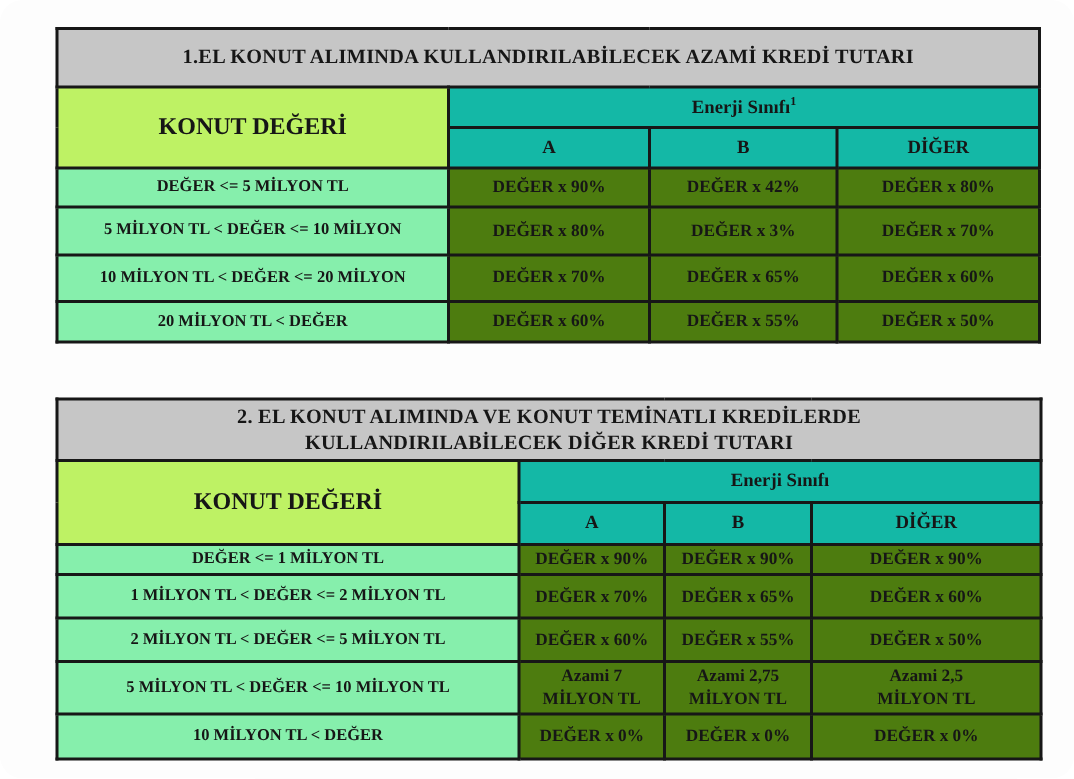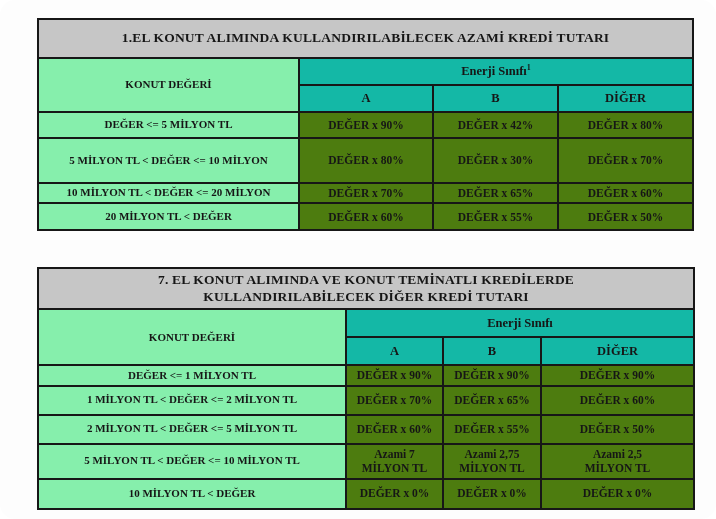--- a/index.html
+++ b/index.html
@@ -34,22 +34,22 @@
     background: #c6c6c6;
     font-size: 13.5px;
     letter-spacing: 0.2px;
     border-bottom-width: 3px;
   }
   .hdr {
     background: #14b8a6;
     font-size: 12.5px;
   }
   .rowhdr-cell {
-    background: #86efac;
-    font-size: 11px;
+    background: #bef264;
+    font-size: 16px;
     vertical-align: bottom;
     padding-bottom: 6px;
   }
   .lbl {
     background: #86efac;
     font-size: 11px;
   }
   .val {
     background: #4d7c0f;
     font-size: 11.5px;
@@ -81,27 +81,27 @@
       <td class="hdr">A</td>
       <td class="hdr">B</td>
       <td class="hdr">DİĞER</td>
     </tr>
     <tr style="height:26px">
       <td class="lbl">DEĞER &lt;= 5 MİLYON TL</td>
       <td class="val">DEĞER x 90%</td>
       <td class="val">DEĞER x 42%</td>
       <td class="val">DEĞER x 80%</td>
     </tr>
-    <tr style="height:45px">
+    <tr style="height:32px">
       <td class="lbl">5 MİLYON TL &lt; DEĞER &lt;= 10 MİLYON</td>
       <td class="val">DEĞER x 80%</td>
-      <td class="val">DEĞER x 30%</td>
+      <td class="val">DEĞER x 3%</td>
       <td class="val">DEĞER x 70%</td>
     </tr>
-    <tr style="height:20px">
+    <tr style="height:31px">
       <td class="lbl">10 MİLYON TL &lt; DEĞER &lt;= 20 MİLYON</td>
       <td class="val">DEĞER x 70%</td>
       <td class="val">DEĞER x 65%</td>
       <td class="val">DEĞER x 60%</td>
     </tr>
     <tr style="height:27px">
       <td class="lbl">20 MİLYON TL &lt; DEĞER</td>
       <td class="val">DEĞER x 60%</td>
       <td class="val">DEĞER x 55%</td>
       <td class="val">DEĞER x 50%</td>
@@ -112,21 +112,21 @@
   <table class="ktable t2">
     <colgroup>
       <col style="width:308px">
         <col style="width:97px">
         <col style="width:98px">
         <col style="width:153px">
     </colgroup>
     <tbody>
         <tr style="height:41px">
       <td colspan="4" class="title-cell">
-        <div>7. EL KONUT ALIMINDA VE KONUT TEMİNATLI KREDİLERDE</div>
+        <div>2. EL KONUT ALIMINDA VE KONUT TEMİNATLI KREDİLERDE</div>
         <div>KULLANDIRILABİLECEK DİĞER KREDİ TUTARI</div>
       </td>
     </tr>
     <tr style="height:28px">
       <td rowspan="2" class="rowhdr-cell">KONUT DEĞERİ</td>
       <td colspan="3" class="hdr">Enerji Sınıfı</td>
     </tr>
     <tr style="height:28px">
       <td class="hdr">A</td>
       <td class="hdr">B</td>

